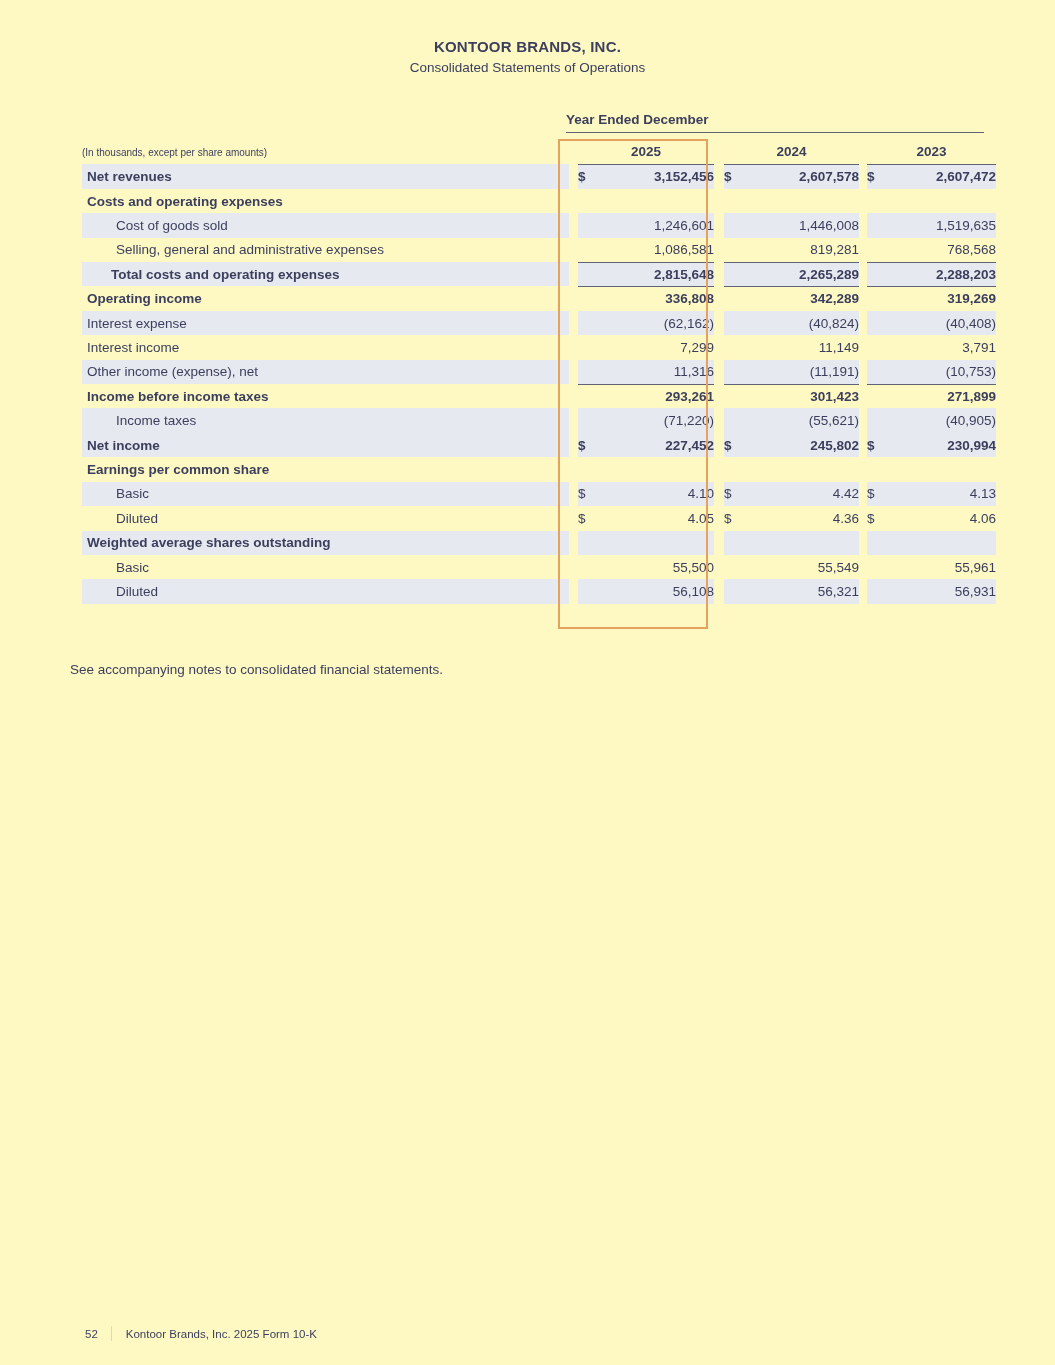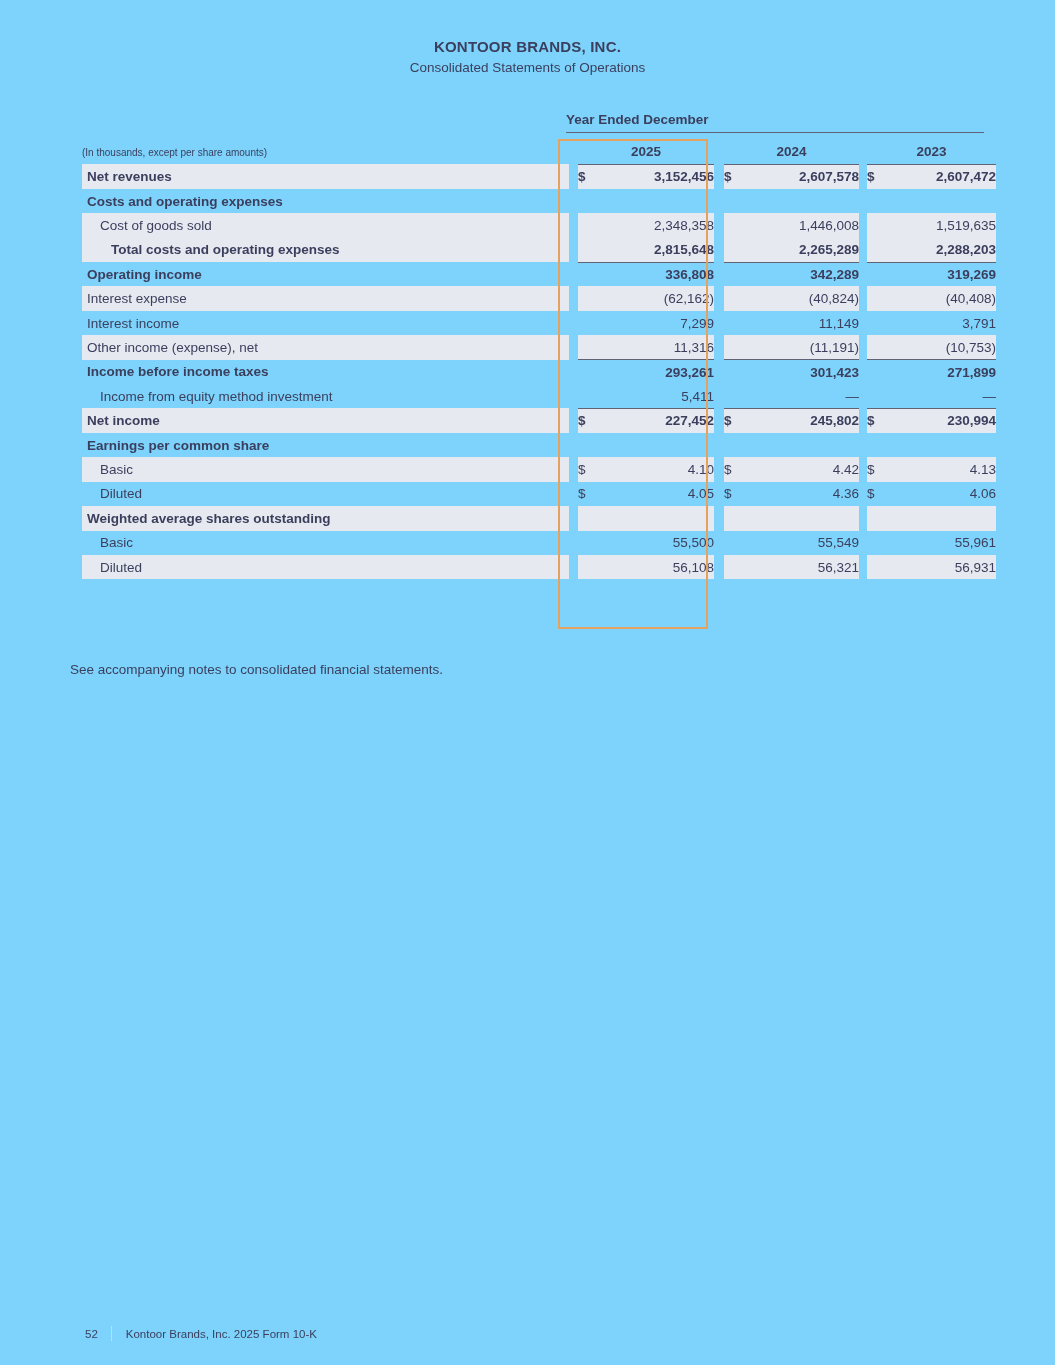--- a/index.html
+++ b/index.html
@@ -5,21 +5,21 @@
   * { margin: 0; padding: 0; box-sizing: border-box; }
   html, body { background: #ffffff; }
   body {
     font-family: "Liberation Sans", sans-serif;
     color: var(--text, #3b3f5d);
   }
   .page {
     position: relative;
     width: 1055px;
     height: 1365px;
-    background: #7dd3fc;
+    background: #fef9c3;
     overflow: hidden;
   }
   .doc-title {
     position: absolute;
     top: 38px; left: 0; width: 1055px;
     text-align: center;
     font-size: 15px;
     font-weight: bold;
     letter-spacing: 0.2px;
   }
@@ -51,21 +51,21 @@
   }
   table.statements tr { height: 24.42px; }
   table.statements td {
     padding: 0;
     vertical-align: middle;
     white-space: nowrap;
     overflow: hidden;
   }
   td.label-cell { text-align: left; }
   td.label-cell.ind0 { padding-left: 5px; margin-left: 32px; }
-  td.label-cell.ind1 { padding-left: 18px; }
+  td.label-cell.ind1 { padding-left: 34px; }
   td.label-cell.ind2 { padding-left: 29px; }
   td.dollar-cell { text-align: left; padding-left: 4px; }
   td.value-cell { text-align: right; padding-right: 5px; }
   td.year-header {
     text-align: center;
     font-weight: bold;
     border-bottom: 1.5px solid var(--rule, #5f6375);
   }
   td.unit-cell {
     vertical-align: bottom;
@@ -158,27 +158,39 @@
           <td class="dollar-cell shadeable bold"></td>
           <td class="value-cell shadeable bold"></td>
           <td class="gutter"></td>
           <td class="dollar-cell shadeable bold"></td>
           <td class="value-cell shadeable bold"></td>
         </tr>
         <tr class="shaded">
           <td class="label-cell shadeable ind1">Cost of goods sold</td>
           <td class="gutter"></td>
           <td class="dollar-cell shadeable"></td>
-          <td class="value-cell shadeable">2,348,358</td>
+          <td class="value-cell shadeable">1,246,601</td>
           <td class="gutter"></td>
           <td class="dollar-cell shadeable"></td>
           <td class="value-cell shadeable">1,446,008</td>
           <td class="gutter"></td>
           <td class="dollar-cell shadeable"></td>
           <td class="value-cell shadeable">1,519,635</td>
+        </tr>
+        <tr>
+          <td class="label-cell shadeable ind1">Selling, general and administrative expenses</td>
+          <td class="gutter"></td>
+          <td class="dollar-cell shadeable rule-below"></td>
+          <td class="value-cell shadeable rule-below">1,086,581</td>
+          <td class="gutter"></td>
+          <td class="dollar-cell shadeable rule-below"></td>
+          <td class="value-cell shadeable rule-below">819,281</td>
+          <td class="gutter"></td>
+          <td class="dollar-cell shadeable rule-below"></td>
+          <td class="value-cell shadeable rule-below">768,568</td>
         </tr>
         <tr class="shaded">
           <td class="label-cell shadeable ind2 bold">Total costs and operating expenses</td>
           <td class="gutter"></td>
           <td class="dollar-cell shadeable bold rule-below"></td>
           <td class="value-cell shadeable bold rule-below">2,815,648</td>
           <td class="gutter"></td>
           <td class="dollar-cell shadeable bold rule-below"></td>
           <td class="value-cell shadeable bold rule-below">2,265,289</td>
           <td class="gutter"></td>
@@ -238,31 +250,31 @@
           <td class="gutter"></td>
           <td class="dollar-cell shadeable bold"></td>
           <td class="value-cell shadeable bold">293,261</td>
           <td class="gutter"></td>
           <td class="dollar-cell shadeable bold"></td>
           <td class="value-cell shadeable bold">301,423</td>
           <td class="gutter"></td>
           <td class="dollar-cell shadeable bold"></td>
           <td class="value-cell shadeable bold">271,899</td>
         </tr>
-        <tr>
-          <td class="label-cell shadeable ind1">Income from equity method investment</td>
-          <td class="gutter"></td>
-          <td class="dollar-cell shadeable rule-below"></td>
-          <td class="value-cell shadeable rule-below">5,411</td>
-          <td class="gutter"></td>
-          <td class="dollar-cell shadeable rule-below"></td>
-          <td class="value-cell shadeable rule-below">—</td>
-          <td class="gutter"></td>
-          <td class="dollar-cell shadeable rule-below"></td>
-          <td class="value-cell shadeable rule-below">—</td>
+        <tr class="shaded">
+          <td class="label-cell shadeable ind1">Income taxes</td>
+          <td class="gutter"></td>
+          <td class="dollar-cell shadeable"></td>
+          <td class="value-cell shadeable">(71,220)</td>
+          <td class="gutter"></td>
+          <td class="dollar-cell shadeable"></td>
+          <td class="value-cell shadeable">(55,621)</td>
+          <td class="gutter"></td>
+          <td class="dollar-cell shadeable"></td>
+          <td class="value-cell shadeable">(40,905)</td>
         </tr>
         <tr class="shaded">
           <td class="label-cell shadeable ind0 bold">Net income</td>
           <td class="gutter"></td>
           <td class="dollar-cell shadeable bold">$</td>
           <td class="value-cell shadeable bold">227,452</td>
           <td class="gutter"></td>
           <td class="dollar-cell shadeable bold">$</td>
           <td class="value-cell shadeable bold">245,802</td>
           <td class="gutter"></td>

